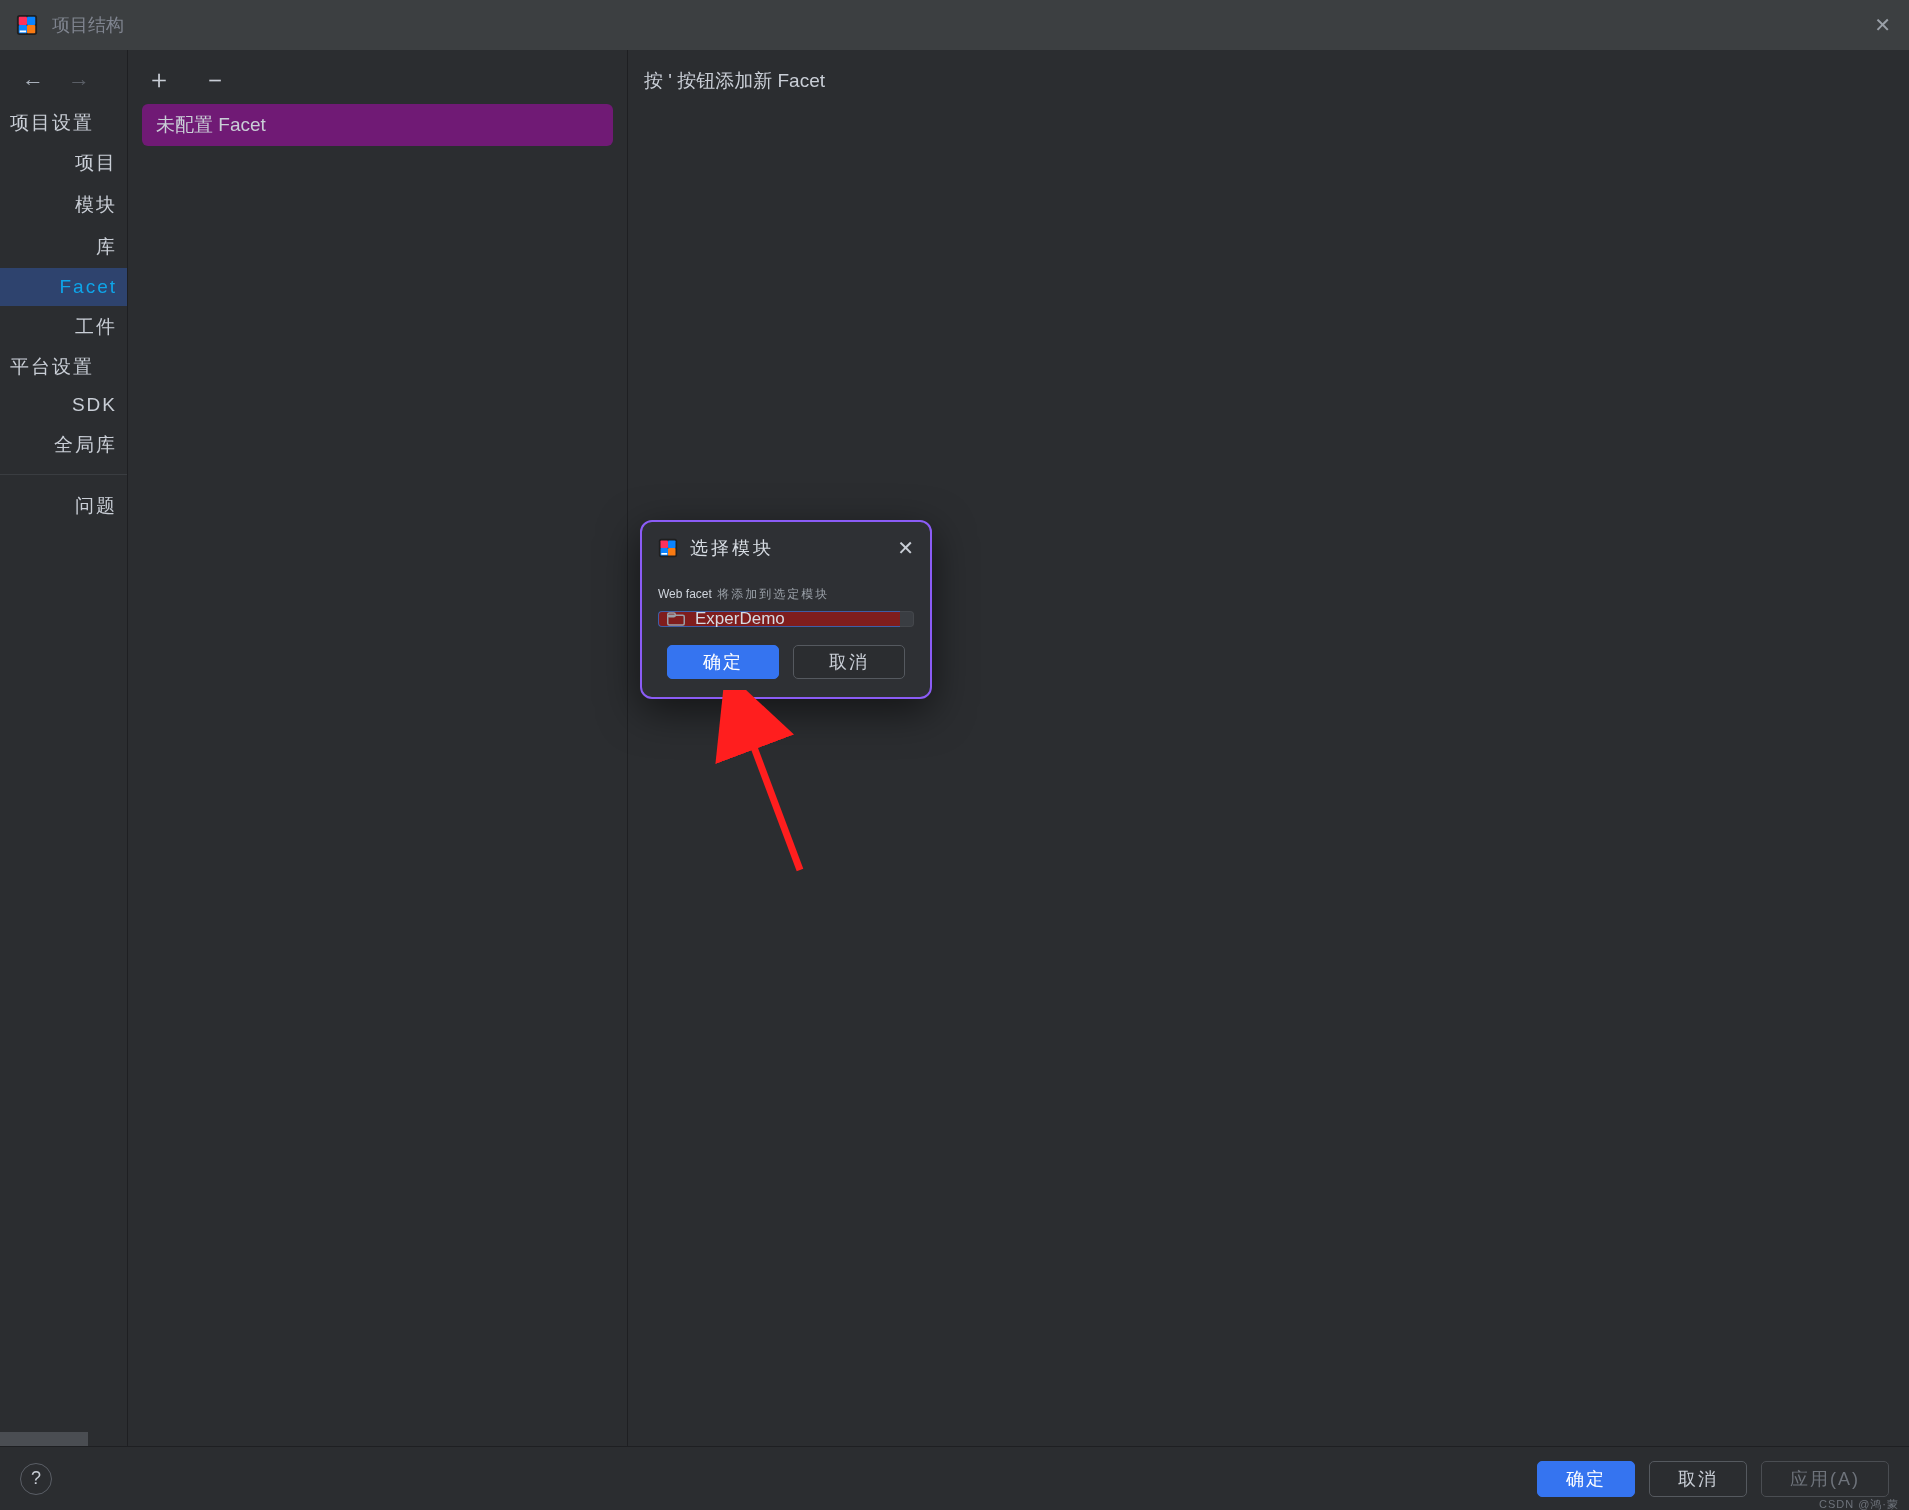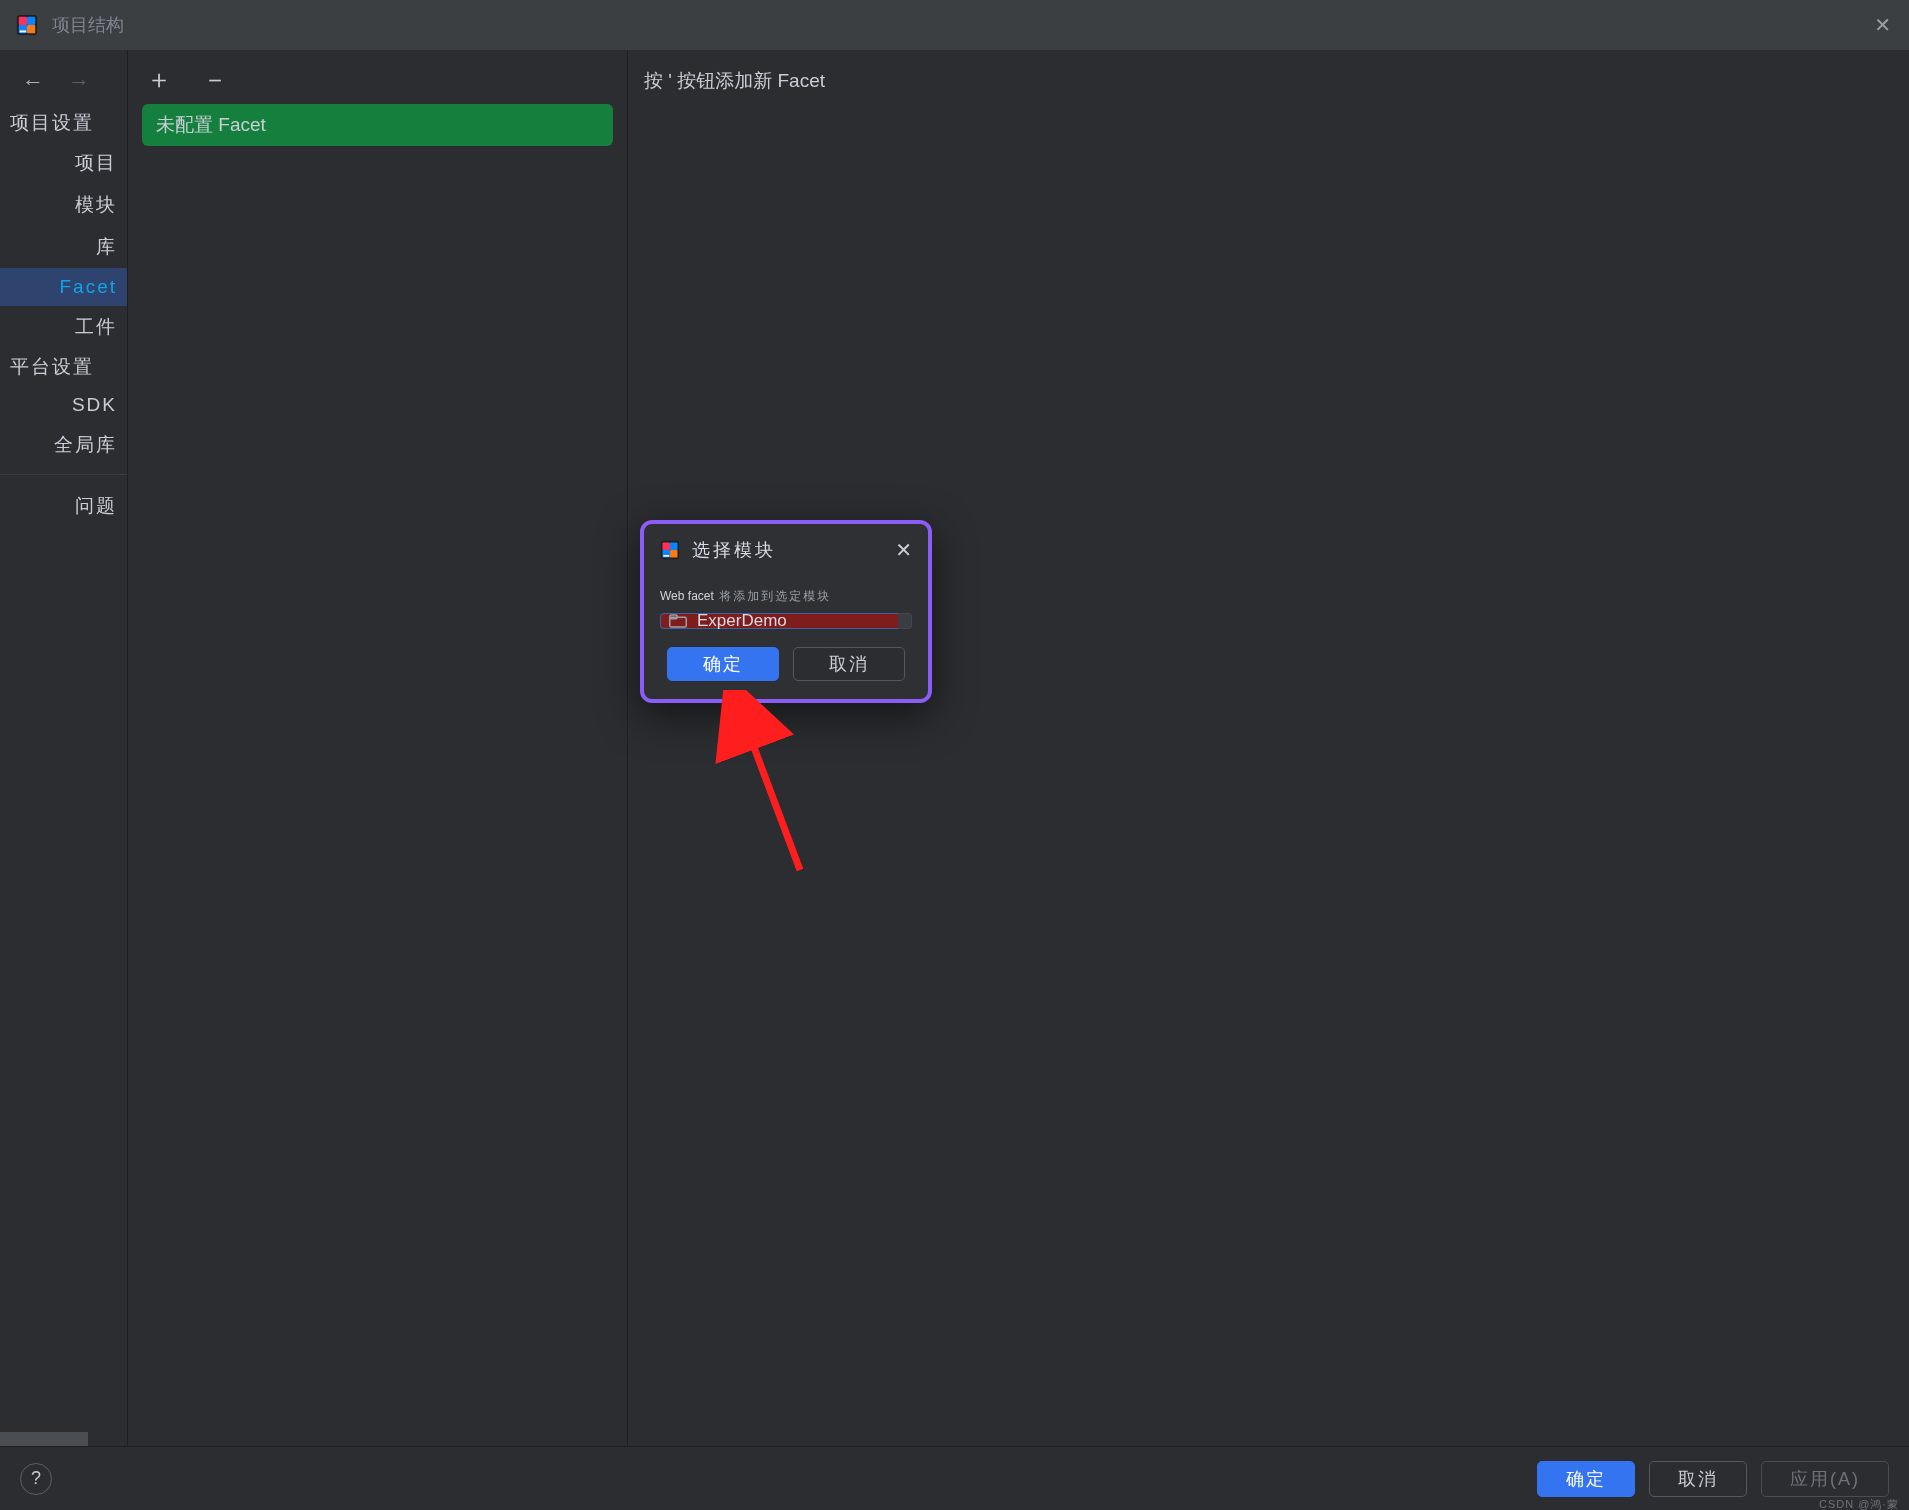--- a/index.html
+++ b/index.html
@@ -23,21 +23,21 @@
   .side-item { color: #c9ced6; font-size: 19px; padding: 8px 10px 8px 10px; text-align: right; letter-spacing: 2px; }
   .side-item.selected { background: #2e436e; color: #0ea5e9; }
   .side-sep { height: 1px; background: #3a3d41; margin: 8px 0 10px 0; width: 100%; }
   .side-scroll-hint { height: 14px; background: #4a4d52; margin-top: auto; width: 88px; }
 
   
   .middle { width: 500px; background: #2b2d30; border-right: 1px solid #1e1f22; padding-top: 6px; }
   .middle-toolbar { display: flex; align-items: center; gap: 30px; padding: 10px 20px 8px 18px; }
   .middle-toolbar .glyph { color: #c9ced6; font-size: 26px; line-height: 1; }
   .mid-item { margin: 4px 14px; padding: 8px 14px; border-radius: 6px; font-size: 19px; color: #c9ced6; }
-  .mid-item.selected { background: #15803d; }
+  .mid-item.selected { background: #701a75; }
   .mid-item.plain { background: transparent; }
 
   
   .content { flex: 1; background: #2b2d30; padding: 18px 16px; font-size: 19px; color: #c9ced6; position: relative; }
 
   
   .bottombar { height: 64px; border-top: 1px solid #1e1f22; display: flex; align-items: center; padding: 0 20px; background: #2b2d30; position: relative; }
   .help-btn { width: 32px; height: 32px; border: 1px solid #5a5e66; border-radius: 50%; display: flex; align-items: center; justify-content: center; color: #c9ced6; font-size: 18px; }
   .spacer { flex: 1; }
   .btn { height: 36px; padding: 0 28px; border-radius: 5px; font-size: 18px; display: inline-flex; align-items: center; justify-content: center; margin-left: 14px; letter-spacing: 2px; cursor: pointer; }
@@ -45,21 +45,21 @@
   .btn.secondary { background: #2b2d30; color: #c9ced6; border: 1px solid #55595f; }
   .btn.disabled { background: #2b2d30; color: #6e737b; border: 1px solid #4a4d52; cursor: default; }
   .watermark { position: absolute; right: 10px; bottom: -2px; font-size: 11px; color: #6e737b; letter-spacing: 1px; }
 
   
   .dialog {
     position: absolute;
     left: 640px; top: 520px;
     width: 292px;
     background: #2e3034;
-    border: 4px solid #8b5cf6;
+    border: 2px solid #8b5cf6;
     border-radius: 12px;
     box-shadow: 0 12px 40px rgba(0,0,0,0.55);
     padding: 14px 16px 18px 16px;
   }
   .dlg-title-row { display: flex; align-items: center; }
   .dlg-title-row .app-icon { width: 20px; height: 20px; margin-right: 12px; }
   .dlg-title { color: #d6dbe2; font-size: 18px; letter-spacing: 3px; }
   .dlg-close { margin-left: auto; color: #c9ced6; font-size: 20px; cursor: pointer; }
   .dlg-desc { margin-top: 26px; font-size: 12px; color: #cfd4dc; }
   .dlg-desc .muted { color: #9aa0a8; letter-spacing: 2px; }

